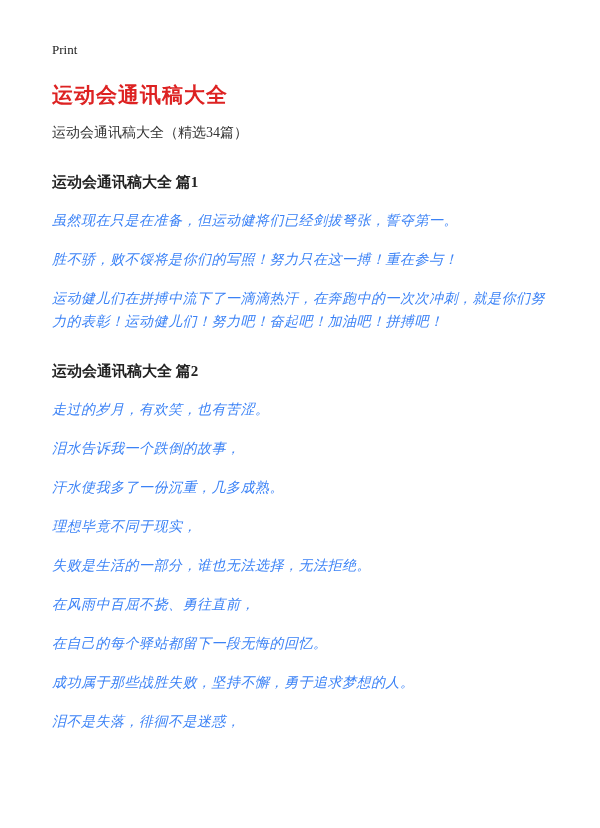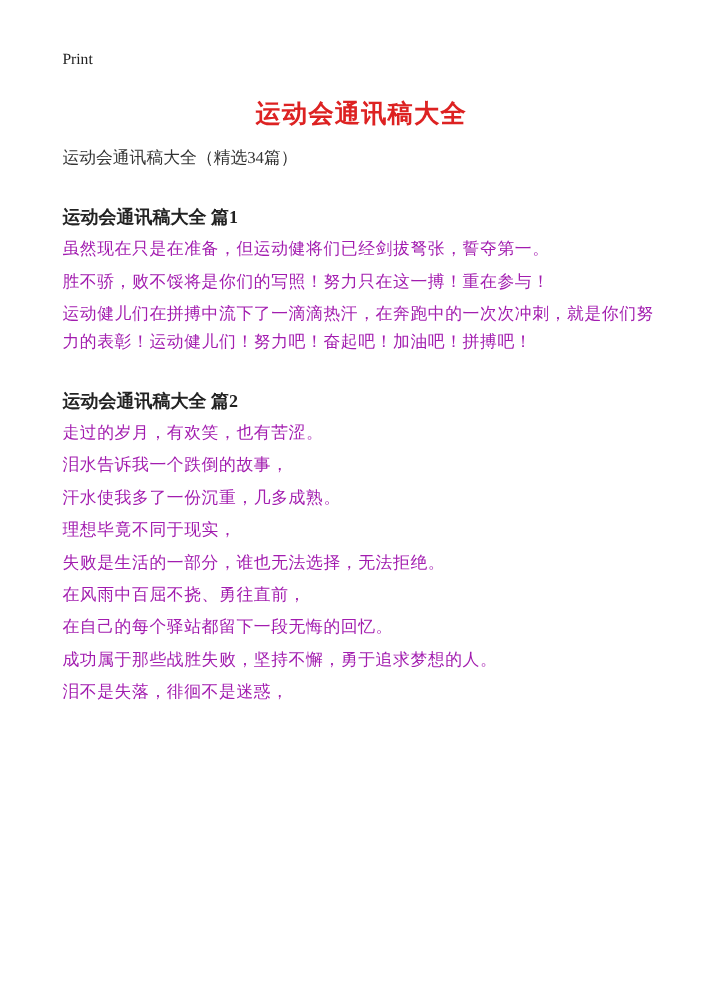--- a/index.html
+++ b/index.html
@@ -20,21 +20,20 @@
   }
   .print-link {
     display: inline-block;
     font-size: 13px;
     color: #222222;
     text-decoration: none;
     cursor: pointer;
     line-height: 16px;
   }
   h1.doc-title {
-    text-align: center;
     font-size: 21px;
     font-weight: bold;
     line-height: 26px;
     margin-top: 24px;
     letter-spacing: 1px;
   }
   p.subtitle {
     font-size: 14px;
     line-height: 22px;
     margin-top: 14px;
@@ -42,23 +41,24 @@
   h2.section-heading {
     font-size: 15px;
     font-weight: bold;
     color: #222222;
     line-height: 22px;
     margin-top: 27px;
   }
   p.body-para {
     font-size: 14px;
     line-height: 23px;
-    margin-top: 4px;
-    color: #a21caf;
+    margin-top: 16px;
+    color: #3b82f6;
     letter-spacing: 0.5px;
+    font-style: italic;
   }
 </style>
 </head>
 <body>
 
 <div class="page">
 
   <a class="print-link" href="#">Print</a>
 
   <h1 class="doc-title" style="color: rgb(221, 34, 34);">运动会通讯稿大全</h1>

